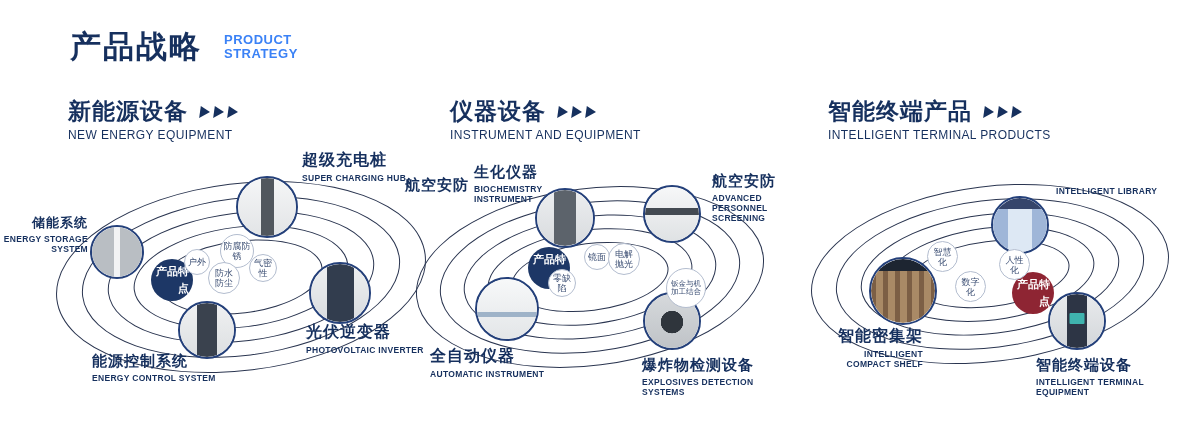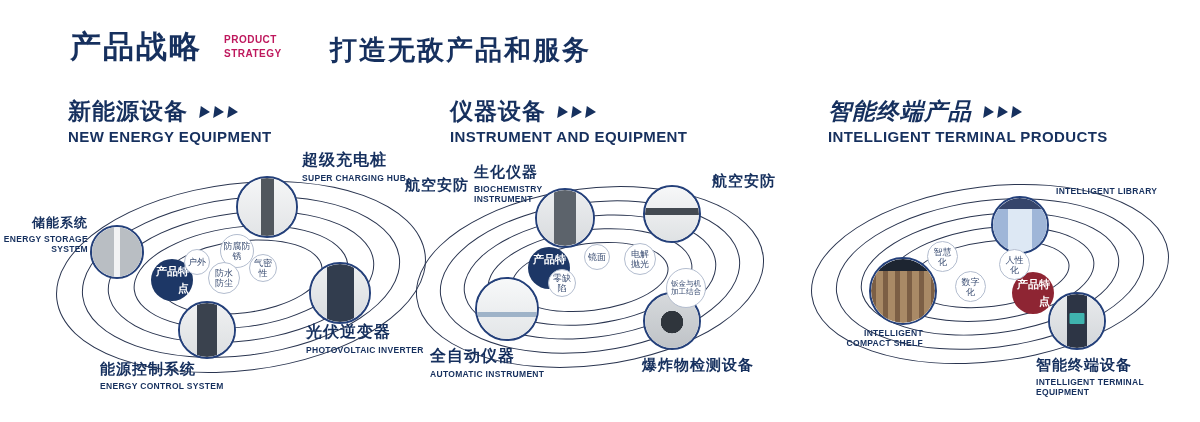--- a/index.html
+++ b/index.html
@@ -2,27 +2,27 @@
 <html><head>
 <meta charset="utf-8">
 <style>
   * { margin:0; padding:0; box-sizing:border-box; }
   html,body { background:#ffffff; }
   body { font-family:"Liberation Sans", sans-serif; }
   .stage { position:relative; width:1200px; height:422px; background:#ffffff; overflow:hidden; color:#16305e; }
 
   
   .main-title { position:absolute; left:70px; top:26px; font-size:31px; font-weight:bold; letter-spacing:2px; color:#16305e; }
-  .subtitle { position:absolute; left:224px; top:33px; font-size:10px; font-weight:bold; line-height:14px; letter-spacing:0.5px; color:#be185d; }
+  .subtitle { position:absolute; left:224px; top:33px; font-size:13px; font-weight:bold; line-height:14px; letter-spacing:0.5px; color:#3b82f6; }
   .tagline { position:absolute; left:330px; top:32px; font-size:27px; font-weight:bold; letter-spacing:2px; color:#16305e; }
 
   
   .sec-head { position:absolute; display:flex; align-items:center; }
   .sec-title { font-size:23px; font-weight:bold; letter-spacing:1px; color:#16305e; }
-  .sec-sub { position:absolute; font-size:15px; font-weight:bold; letter-spacing:0.4px; color:#16305e; }
+  .sec-sub { position:absolute; font-size:12px; font-weight:normal; letter-spacing:0.4px; color:#16305e; }
   .arrows { display:inline-flex; gap:4px; margin-left:12px; }
   .tri { flex:none; width:0; height:0; border-top:6px solid transparent; border-bottom:6px solid transparent; border-left:10px solid #16305e; transform:skewX(-8deg); }
 
   
   .orbits { position:absolute; transform:rotate(-7deg); }
   .ellipse { position:absolute; left:50%; top:50%; transform:translate(-50%,-50%); border:1px solid #2a3550; border-radius:50%; }
 
   
   .node { position:absolute; border-radius:50%; border:2px solid #24407a; background:#fff; overflow:hidden; }
   .photo { position:relative; width:100%; height:100%; border-radius:50%; }
@@ -40,21 +40,20 @@
 </head>
 <body>
 
 <div class="stage">
 
   <div class="main-title">产品战略</div>
   <div class="subtitle">
     <div>PRODUCT</div>
     <div>STRATEGY</div>
   </div>
-  <div class="tagline">打造无敌产品和服务</div>
 
   <div class="sec-head" style="left:68px; top:96px;">
     <span class="sec-title">新能源设备</span>
     <span class="arrows">
         <i class="tri"></i>
         <i class="tri"></i>
         <i class="tri"></i>
       </span>
   </div>
   <div class="sec-sub" style="left:68px; top:128px;">NEW ENERGY EQUIPMENT</div>
@@ -62,21 +61,21 @@
   <div class="sec-head" style="left:450px; top:96px;">
     <span class="sec-title">仪器设备</span>
     <span class="arrows">
         <i class="tri"></i>
         <i class="tri"></i>
         <i class="tri"></i>
       </span>
   </div>
   <div class="sec-sub" style="left:450px; top:128px;">INSTRUMENT AND EQUIPMENT</div>
 
-  <div class="sec-head" style="left:828px; top:96px;font-style:italic;">
+  <div class="sec-head" style="left:828px; top:96px;">
     <span class="sec-title">智能终端产品</span>
     <span class="arrows">
         <i class="tri"></i>
         <i class="tri"></i>
         <i class="tri"></i>
       </span>
   </div>
   <div class="sec-sub" style="left:828px; top:128px;">INTELLIGENT TERMINAL PRODUCTS</div>
 
   <div class="orbits" style="left:55px; top:183px; width:372px; height:188px;">
@@ -105,21 +104,21 @@
     <div class="en">ENERGY STORAGE SYSTEM</div>
   </div>
   <div class="label" style="left:302px; top:150px; width:120px;">
     <div class="zh">超级充电桩</div>
     <div class="en">SUPER CHARGING HUB</div>
   </div>
   <div class="label" style="left:306px; top:322px; width:125px;">
     <div class="zh">光伏逆变器</div>
     <div class="en">PHOTOVOLTAIC INVERTER</div>
   </div>
-  <div class="label" style="left:92px; top:360px; width:130px;margin-left:8px;">
+  <div class="label" style="left:92px; top:352px; width:130px;">
     <div class="zh" style="font-size:15px;">能源控制系统</div>
     <div class="en">ENERGY CONTROL SYSTEM</div>
   </div>
 
   <div class="badge" style="left:151px; top:259px; background:#1d3766;">产品特点</div>
   <div class="bubble" style="left:184px; top:249px; width:26px; height:26px;">户外</div>
   <div class="bubble" style="left:220px; top:234px; width:34px; height:34px;">防腐防锈</div>
   <div class="bubble" style="left:249px; top:254px; width:28px; height:28px;">气密性</div>
   <div class="bubble" style="left:208px; top:262px; width:32px; height:32px;">防水防尘</div>
 
@@ -144,32 +143,34 @@
     <div class="photo" style="background: radial-gradient(circle at 50% 52%, #2f353c 0 11px, rgba(0,0,0,0) 11.5px), linear-gradient(#d6d9dc,#bfc3c7);"></div>
   </div>
 
   <div class="zh-only" style="left:405px; top:176px;">航空安防</div>
   <div class="label" style="left:474px; top:163px; width:84px;">
     <div class="zh" style="font-size:15px;">生化仪器</div>
     <div class="en">BIOCHEMISTRY INSTRUMENT</div>
   </div>
   <div class="label" style="left:712px; top:172px; width:100px;">
     <div class="zh" style="font-size:15px;">航空安防</div>
+    <div class="en">ADVANCED PERSONNEL SCREENING</div>
   </div>
   <div class="label" style="left:430px; top:346px; width:130px;">
     <div class="zh">全自动仪器</div>
     <div class="en">AUTOMATIC INSTRUMENT</div>
   </div>
   <div class="label" style="left:642px; top:356px; width:155px;">
     <div class="zh" style="font-size:15px;">爆炸物检测设备</div>
+    <div class="en">EXPLOSIVES DETECTION SYSTEMS</div>
   </div>
 
   <div class="badge" style="left:528px; top:247px; background:#1d3766;">产品特点</div>
   <div class="bubble" style="left:584px; top:244px; width:26px; height:26px;">镜面</div>
-  <div class="bubble" style="left:608px; top:243px; width:32px; height:32px;margin-left:16px;">电解抛光</div>
+  <div class="bubble" style="left:608px; top:243px; width:32px; height:32px;">电解抛光</div>
   <div class="bubble" style="left:548px; top:269px; width:28px; height:28px;">零缺陷</div>
   <div class="bubble" style="left:621px; top:268px; width:40px; height:40px; font-size:7.5px; line-height:8.5px;margin-left:45px;">钣金与机加工结合</div>
 
   <div class="orbits" style="left:810px; top:186px; width:360px; height:176px;">
     <div class="ellipse" style="width:360px;height:176px;"></div>
     <div class="ellipse" style="width:310px;height:148px;"></div>
     <div class="ellipse" style="width:260px;height:120px;"></div>
     <div class="ellipse" style="width:210px;height:93px;"></div>
     <div class="ellipse" style="width:160px;height:66px;"></div>
   </div>
@@ -183,20 +184,21 @@
   <div class="node" style="left:1048px; top:292px; width:58px; height:58px;">
     <div class="photo" style="background: linear-gradient(90deg, rgba(0,0,0,0) 0 32%, #2d3545 32% 68%, rgba(0,0,0,0) 68% 100%), linear-gradient(#e9ebed,#d3d6da);">
       <div style="position:absolute; left:50%; top:36%; width:15px; height:11px; transform:translateX(-50%); background:#3fb3ae; border-radius:1px;"></div>
     </div>
   </div>
 
   <div class="label" style="left:1056px; top:184px; width:120px;">
     <div class="en">INTELLIGENT LIBRARY</div>
   </div>
   <div class="label" style="left:825px; top:326px; width:98px; text-align:right;">
+    <div class="zh">智能密集架</div>
     <div class="en">INTELLIGENT COMPACT SHELF</div>
   </div>
   <div class="label" style="left:1036px; top:356px; width:155px;">
     <div class="zh" style="font-size:15px;">智能终端设备</div>
     <div class="en">INTELLIGENT TERMINAL EQUIPMENT</div>
   </div>
 
   <div class="badge" style="left:1012px; top:272px; background:#8e2533;">产品特点</div>
   <div class="bubble" style="left:927px; top:241px; width:31px; height:31px;">智慧化</div>
   <div class="bubble" style="left:999px; top:249px; width:31px; height:31px;">人性化</div>

